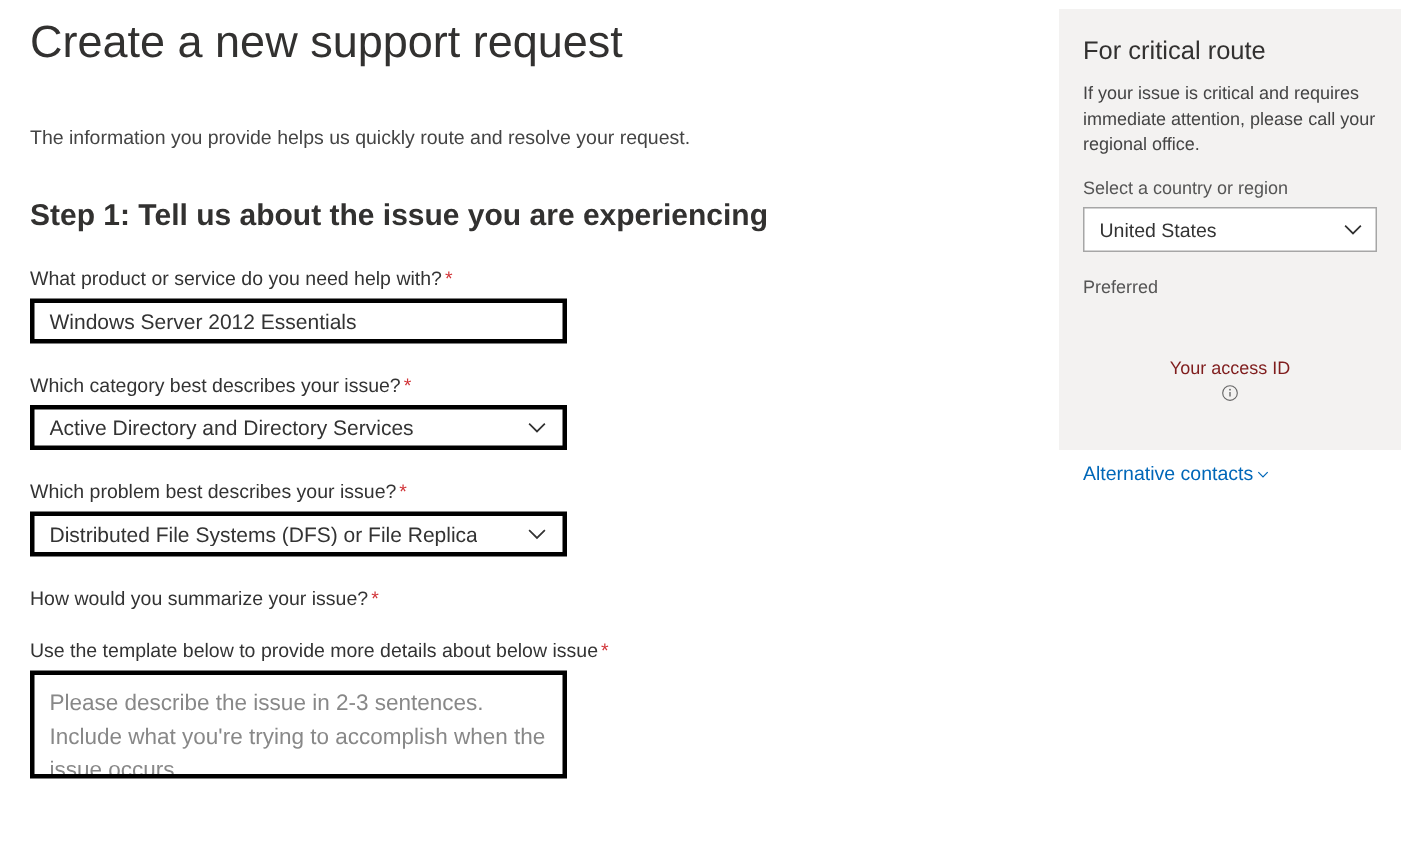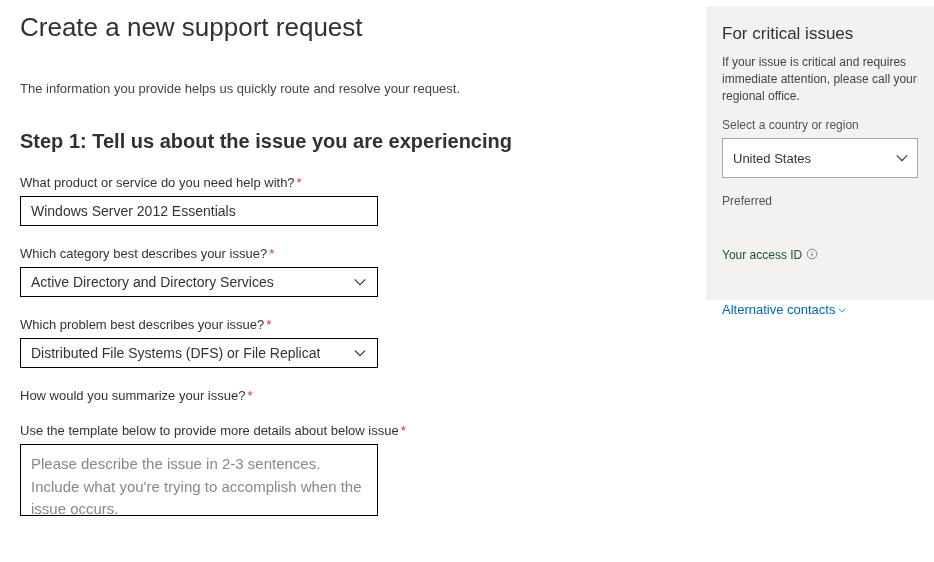--- a/index.html
+++ b/index.html
@@ -22,21 +22,21 @@
       padding: 8px 20px 0 20px;
     }
     .sidebar {
       width: 228px;
       background: #f3f2f1;
       padding: 18px 16px;
       margin-top: 6px;
       height: 294px;
     }
     h1.page-title {
-      font-size: 26px;
+      font-size: 30px;
       font-weight: 300;
       color: #323130;
       margin-bottom: 6px;
       margin-top: 4px;
     }
     .intro {
       font-size: 13px;
       color: #444;
       margin-top: 38px;
       margin-bottom: 34px;
@@ -55,21 +55,21 @@
       color: #333;
       display: block;
       margin-bottom: 6px;
     }
     .req {
       color: #d13438;
       margin-left: 2px;
     }
     .text-input, .select-box, .textarea-box {
       width: 358px;
-      border: 1px solid #000000;
+      border: 3px solid #000000;
       padding: 6px 10px;
       font-family: inherit;
       font-size: 14px;
       color: #333;
       background: #fff;
       outline: none;
     }
     .text-input {
       height: 30px;
     }
@@ -117,43 +117,44 @@
       line-height: 1.4;
       margin-bottom: 14px;
     }
     .sidebar .small-label {
       font-size: 12px;
       color: #555;
       margin-bottom: 6px;
     }
     .sidebar .country-select {
       width: 100%;
-      height: 40px;
+      height: 30px;
       border: 1px solid #a6a6a6;
       background: #fff;
       display: flex;
       align-items: center;
       justify-content: space-between;
       padding: 0 8px 0 10px;
       font-size: 13px;
       cursor: pointer;
       margin-bottom: 16px;
     }
     .sidebar .preferred {
       font-size: 12px;
       color: #555;
       margin-bottom: 40px;
     }
     .sidebar .access {
       font-size: 12px;
-      color: #14532d;
+      color: #7f1d1d;
       margin-bottom: 40px;
       display: flex;
-      align-items: flex-start;
+      align-items: center;
       gap: 4px;
+      flex-direction: column;
     }
     .sidebar .alt-link {
       font-size: 13px;
       color: #0067b8;
       cursor: pointer;
       display: flex;
       align-items: center;
       gap: 2px;
     }
     .info-icon {
@@ -218,21 +219,21 @@
       <span>Use the template below to provide more details about below issue</span><span class="req">*</span>
     </label>
     <div class="textarea-box" style="white-space:pre-wrap;">Please describe the issue in 2-3 sentences. Include what you're trying to accomplish when the issue occurs.
 
 When did it begin and how often does it occur?</div>
   </div>
 
 </div>
 
 <div class="sidebar">
-  <h3>For critical issues</h3>
+  <h3>For critical route</h3>
   <p class="desc">If your issue is critical and requires immediate attention, please call your regional office.</p>
 
   <div class="small-label">Select a country or region</div>
   <div class="country-select">
     <span>United States</span>
     <svg class="chevron" viewBox="0 0 16 16" style="width:14px;height:14px;">
         <path d="M2 5 L8 11 L14 5" fill="none" stroke="#333" stroke-width="1.3"></path>
       </svg>
   </div>
 

